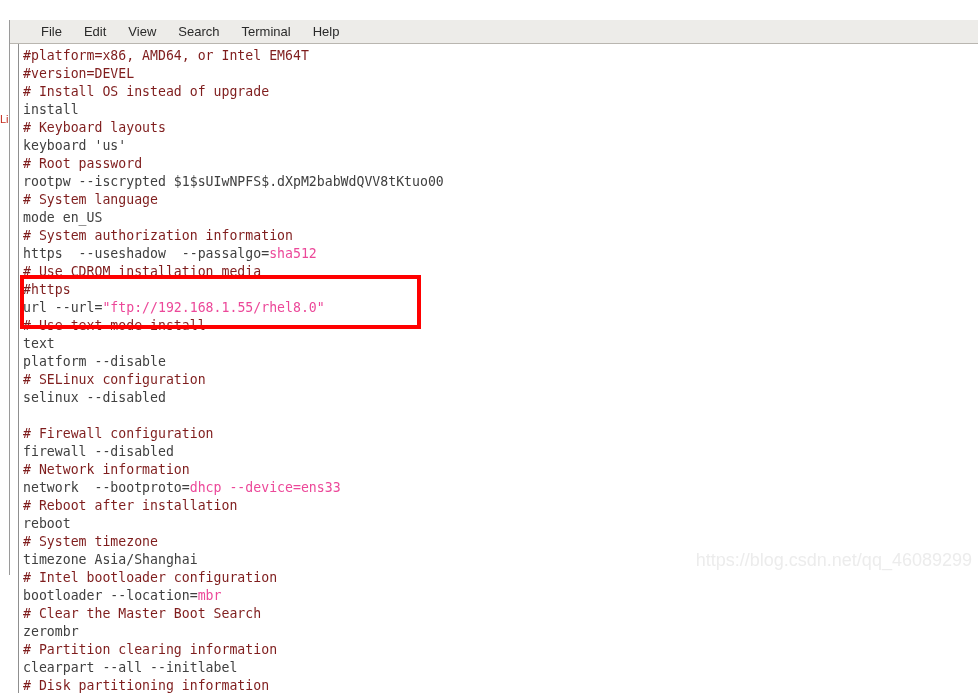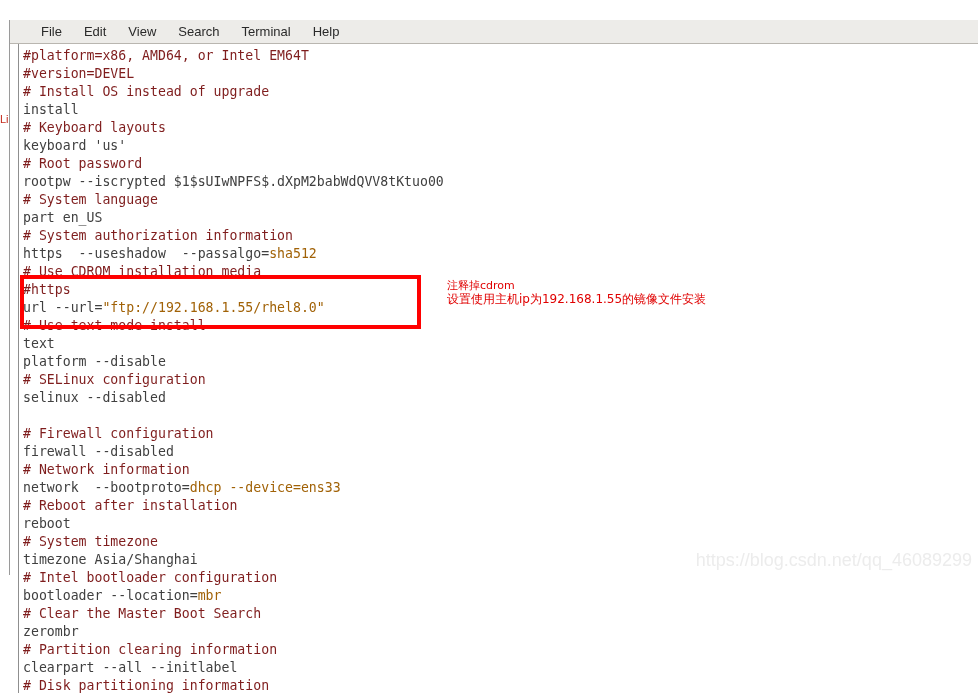--- a/index.html
+++ b/index.html
@@ -92,21 +92,21 @@
   pre.code {
     margin: 0;
     font-family: "DejaVu Sans Mono", "Liberation Mono", monospace;
     font-size: 13.2px;
     line-height: 18px;
     color: #1a1a1a;
     white-space: pre;
     letter-spacing: 0px;
   }
   pre.code .cmt  { color: #7f1d1d; }
-  pre.code .red  { color: #a16207; }
+  pre.code .red  { color: #ec4899; }
   pre.code .pln  { color: #404040; }
 
   
   .red-box {
     position: absolute;
     left: 10px;
     top: 255px;
     width: 401px;
     height: 54px;
     border: 4px solid #ff0000;
@@ -164,21 +164,21 @@
       <div class="text-pane">
         <pre class="code" id="code-block"><span class="cmt">#platform=x86, AMD64, or Intel EM64T</span>
 <span class="cmt">#version=DEVEL</span>
 <span class="cmt"># Install OS instead of upgrade</span>
 <span class="pln">install</span>
 <span class="cmt"># Keyboard layouts</span>
 <span class="pln">keyboard 'us'</span>
 <span class="cmt"># Root password</span>
 <span class="pln">rootpw --iscrypted $1$sUIwNPFS$.dXpM2babWdQVV8tKtuo00</span>
 <span class="cmt"># System language</span>
-<span class="pln">part en_US</span>
+<span class="pln">mode en_US</span>
 <span class="cmt"># System authorization information</span>
 <span class="pln">https  --useshadow  --passalgo=</span><span class="red">sha512</span>
 <span class="cmt"># Use CDROM installation media</span>
 <span class="cmt">#https</span>
 <span class="pln">url --url=</span><span class="red">"ftp://192.168.1.55/rhel8.0"</span>
 <span class="cmt"># Use text mode install</span>
 <span class="pln">text</span>
 <span class="pln">platform --disable</span>
 <span class="cmt"># SELinux configuration</span>
 <span class="pln">selinux --disabled</span>
@@ -197,20 +197,16 @@
 <span class="pln">zerombr</span>
 <span class="cmt"># Partition clearing information</span>
 <span class="pln">clearpart --all --initlabel</span>
 <span class="cmt"># Disk partitioning information</span>
 <span class="pln">part /boot --fstype=</span><span class="red">"xfs" --size=200</span></pre>
       </div>
     </div>
 
     <div class="red-box"></div>
 
-    <div class="annotation">
-      <div>注释掉cdrom</div>
-      <div class="line2">设置使用主机ip为192.168.1.55的镜像文件安装</div>
-    </div>
 
     <div class="watermark">https://blog.csdn.net/qq_46089299</div>
   </div>
 </div>
 
 </body></html>

